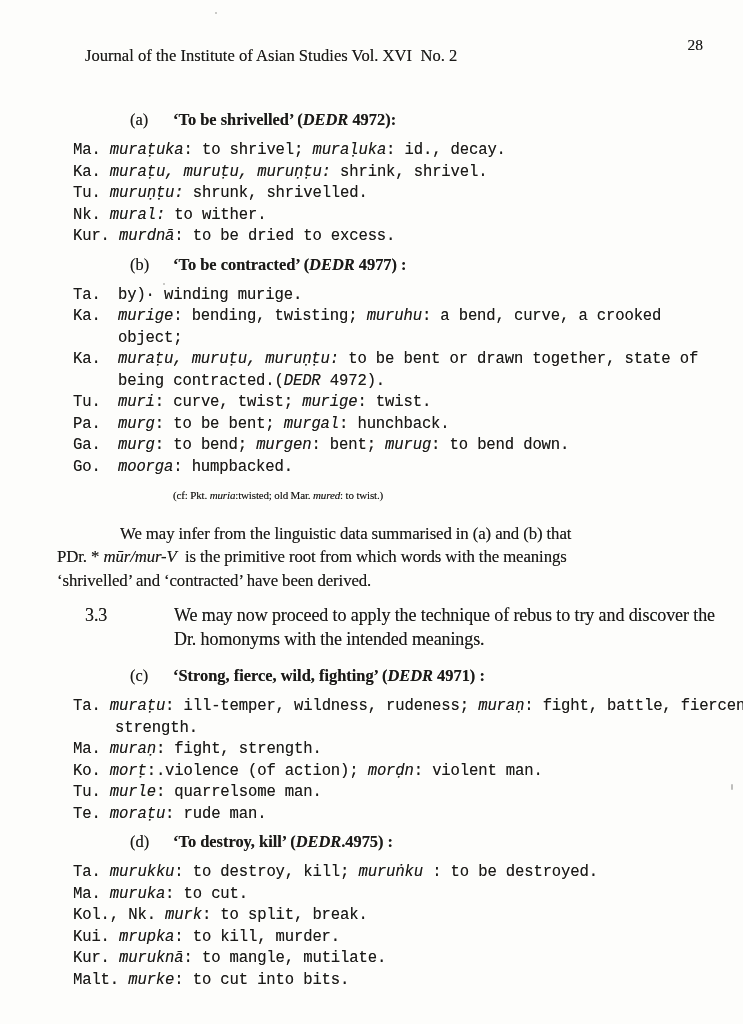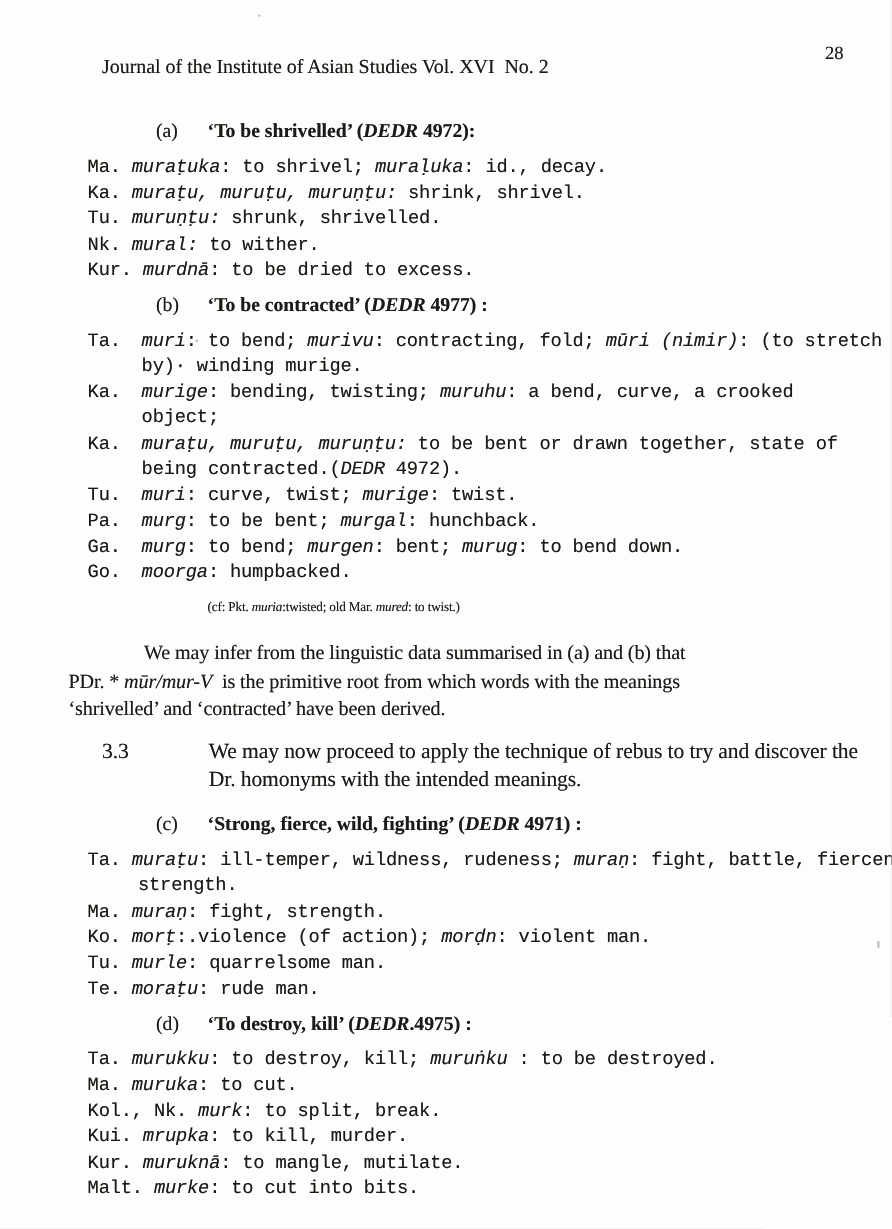--- a/index.html
+++ b/index.html
@@ -8,21 +8,21 @@
     background:#fdfdfb;overflow:hidden;
     font-family:"Liberation Serif","DejaVu Serif",serif;
     color:#1b1a18;
     text-shadow:0 0 .4px rgba(20,18,16,.55);
   }
   .header{display:flex;justify-content:space-between;align-items:flex-start;padding:46px 40px 0 85px;}
   .running-head{font-size:16.6px;white-space:pre;}
   .running-head .jt{}
   .pagenum{font-size:15.5px;margin-top:-10px;}
   #content .ln{white-space:pre;}
-  .b-heading{margin:33px 0 0 130px;font-size:16.4px;font-weight:700;white-space:pre;}
+  .b-heading{margin:44px 0 0 130px;font-size:16.4px;font-weight:700;white-space:pre;}
   .b-group + .b-heading{margin-top:7px;}
   .b-para33 + .b-heading{margin-top:15px;}
   .b-heading .lbl{display:inline-block;width:43px;font-weight:400;}
   .b-group{margin-top:10px;}
   .b-entry{margin-left:73px;font-size:15.6px;line-height:21.5px;letter-spacing:-0.15px;font-family:Liberation Mono, monospace;}
   .b-entry.cols{display:flex;}
   .b-entry.cols > .lbl{width:45px;flex:none;}
   .b-entry.cols .txt{flex:1;}
   .b-entry.hang .ln.cont,.b-entry.flat .ln.cont{margin-left:42px;}
   .b-note{margin:7px 0 0 173px;font-size:11px;line-height:21.5px;letter-spacing:-0.15px;white-space:pre;}
@@ -59,21 +59,20 @@
         </div>
         <div class="b-entry flat">
           <div class="ln"><span>Kur. </span><span class="it">murdnā</span><span>: to be dried to excess.</span></div>
         </div>
       </div>
       <div class="b-heading"><span class="lbl">(b)</span><span class="ttl"><span>‘To be contracted’ (</span><span class="it">DEDR</span><span> 4977) :</span></span></div>
       <div class="b-group">
         <div class="b-entry cols">
           <span class="lbl">Ta.</span>
           <div class="txt">
-            <div class="ln"><span class="it">muri</span><span>: to bend; </span><span class="it">murivu</span><span>: contracting, fold; </span><span class="it">mūri (nimir)</span><span>: (to stretch</span></div>
             <div class="ln"><span>by)· winding murige.</span></div>
           </div>
         </div>
         <div class="b-entry cols">
           <span class="lbl">Ka.</span>
           <div class="txt">
             <div class="ln"><span class="it">murige</span><span>: bending, twisting; </span><span class="it">muruhu</span><span>: a bend, curve, a crooked</span></div>
             <div class="ln"><span>object;</span></div>
           </div>
         </div>

